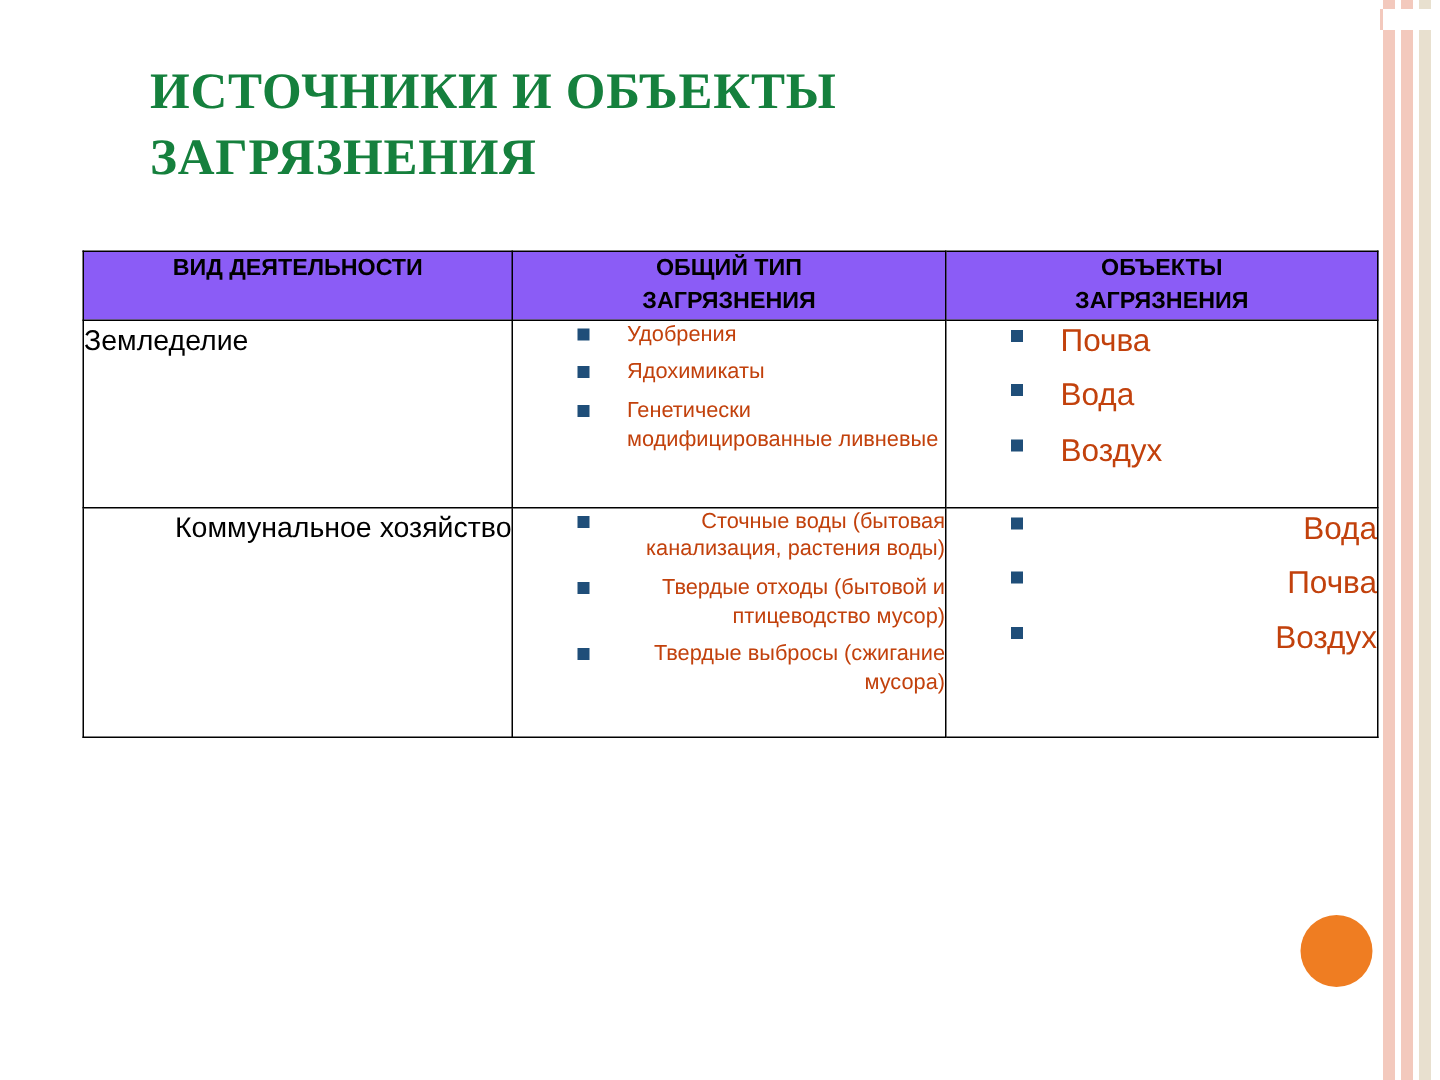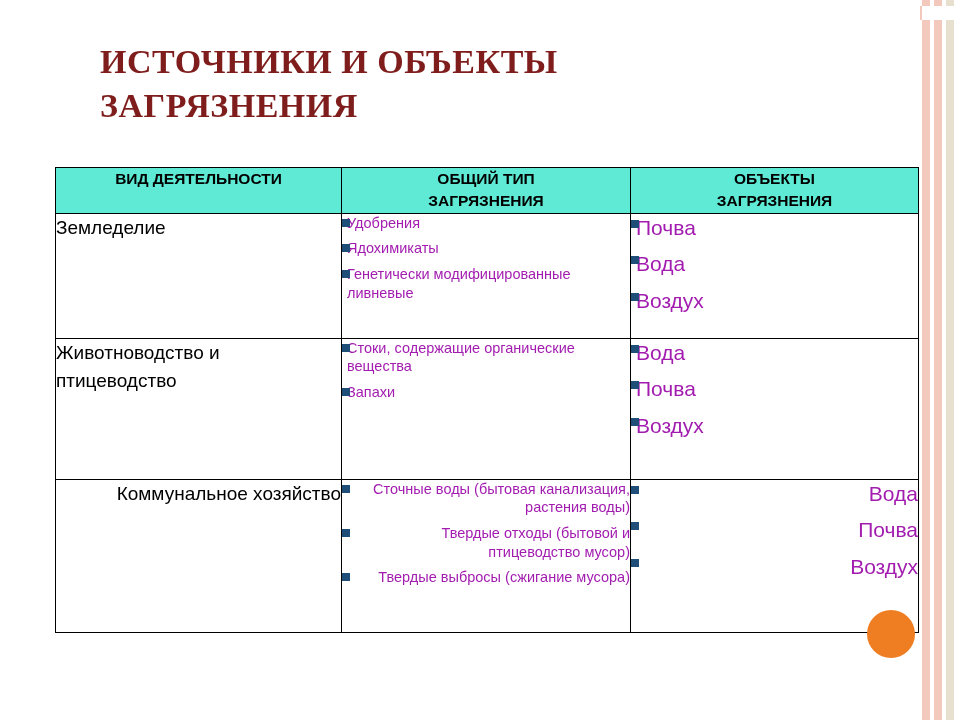--- a/index.html
+++ b/index.html
@@ -38,21 +38,21 @@
     height: 14px;
     background: #ffffff;
     border-left: 2px solid #f3c9bd;
   }
 
   .title {
     position: absolute;
     left: 100px;
     top: 40px;
     width: 700px;
-    color: #7f1d1d;
+    color: #15803d;
     font-family: "Liberation Serif", serif;
     font-size: 34px;
     font-weight: bold;
     line-height: 1.28;
     letter-spacing: 0.5px;
   }
 
   table.main {
     position: absolute;
     left: 55px;
@@ -60,21 +60,21 @@
     width: 860px;
     border-collapse: collapse;
     table-layout: fixed;
   }
   table.main td, table.main th {
     border: 1px solid #000000;
     vertical-align: top;
     padding: 0;
   }
   thead th {
-    background: #5eead4;
+    background: #8b5cf6;
     text-align: center;
     font-size: 15.5px;
     font-weight: bold;
     padding: 14px 6px 14px 6px;
     line-height: 1.45;
     color: #000;
   }
   thead th.col1 { width: 285px; }
   thead th.col2 { width: 288px; }
   thead th.col3 { width: 287px; }
@@ -88,25 +88,26 @@
   td.list-cell {
     padding: 12px 8px 12px 10px;
   }
   ul.bl {
     list-style: none;
     margin: 0;
     padding: 0;
   }
   ul.bl li {
     position: relative;
-    padding-left: 5px;
+    padding-left: 33px;
     font-size: 14.5px;
     line-height: 1.28;
     margin-bottom: 7px;
-    color: #a21caf;
+    color: #c2410c;
+    margin-left: 43px;
   }
   ul.bl li:before {
     content: "";
     position: absolute;
     left: 0;
     top: 5px;
     width: 8px;
     height: 8px;
     background: #1f4e79;
   }
@@ -170,52 +171,36 @@
         </td>
         <td class="list-cell">
           <ul class="bl big">
             <li>Почва</li>
             <li>Вода</li>
             <li>Воздух</li>
           </ul>
         </td>
       </tr>
 
-      <tr class="r2">
-        <td class="activity">Животноводство и птицеводство</td>
+
+      <tr class="r3">
+        <td class="activity">Коммунальное хозяйство</td>
         <td class="list-cell">
           <ul class="bl">
-            <li>Стоки, содержащие органические вещества</li>
-            <li>Запахи</li>
+            <li>Сточные воды (бытовая канализация, растения воды)</li>
+            <li>Твердые отходы (бытовой и птицеводство мусор)</li>
+            <li>Твердые выбросы (сжигание мусора)</li>
           </ul>
         </td>
         <td class="list-cell">
           <ul class="bl big">
             <li>Вода</li>
             <li>Почва</li>
             <li>Воздух</li>
           </ul>
         </td>
       </tr>
 
-      <tr class="r3">
-        <td class="activity">Коммунальное хозяйство</td>
-        <td class="list-cell">
-          <ul class="bl">
-            <li>Сточные воды (бытовая канализация, растения воды)</li>
-            <li>Твердые отходы (бытовой и птицеводство мусор)</li>
-            <li>Твердые выбросы (сжигание мусора)</li>
-          </ul>
-        </td>
-        <td class="list-cell">
-          <ul class="bl big">
-            <li>Вода</li>
-            <li>Почва</li>
-            <li>Воздух</li>
-          </ul>
-        </td>
-      </tr>
-
     </tbody>
   </table>
 
   <div class="orange-dot"></div>
 </div>
 
 </body></html>

